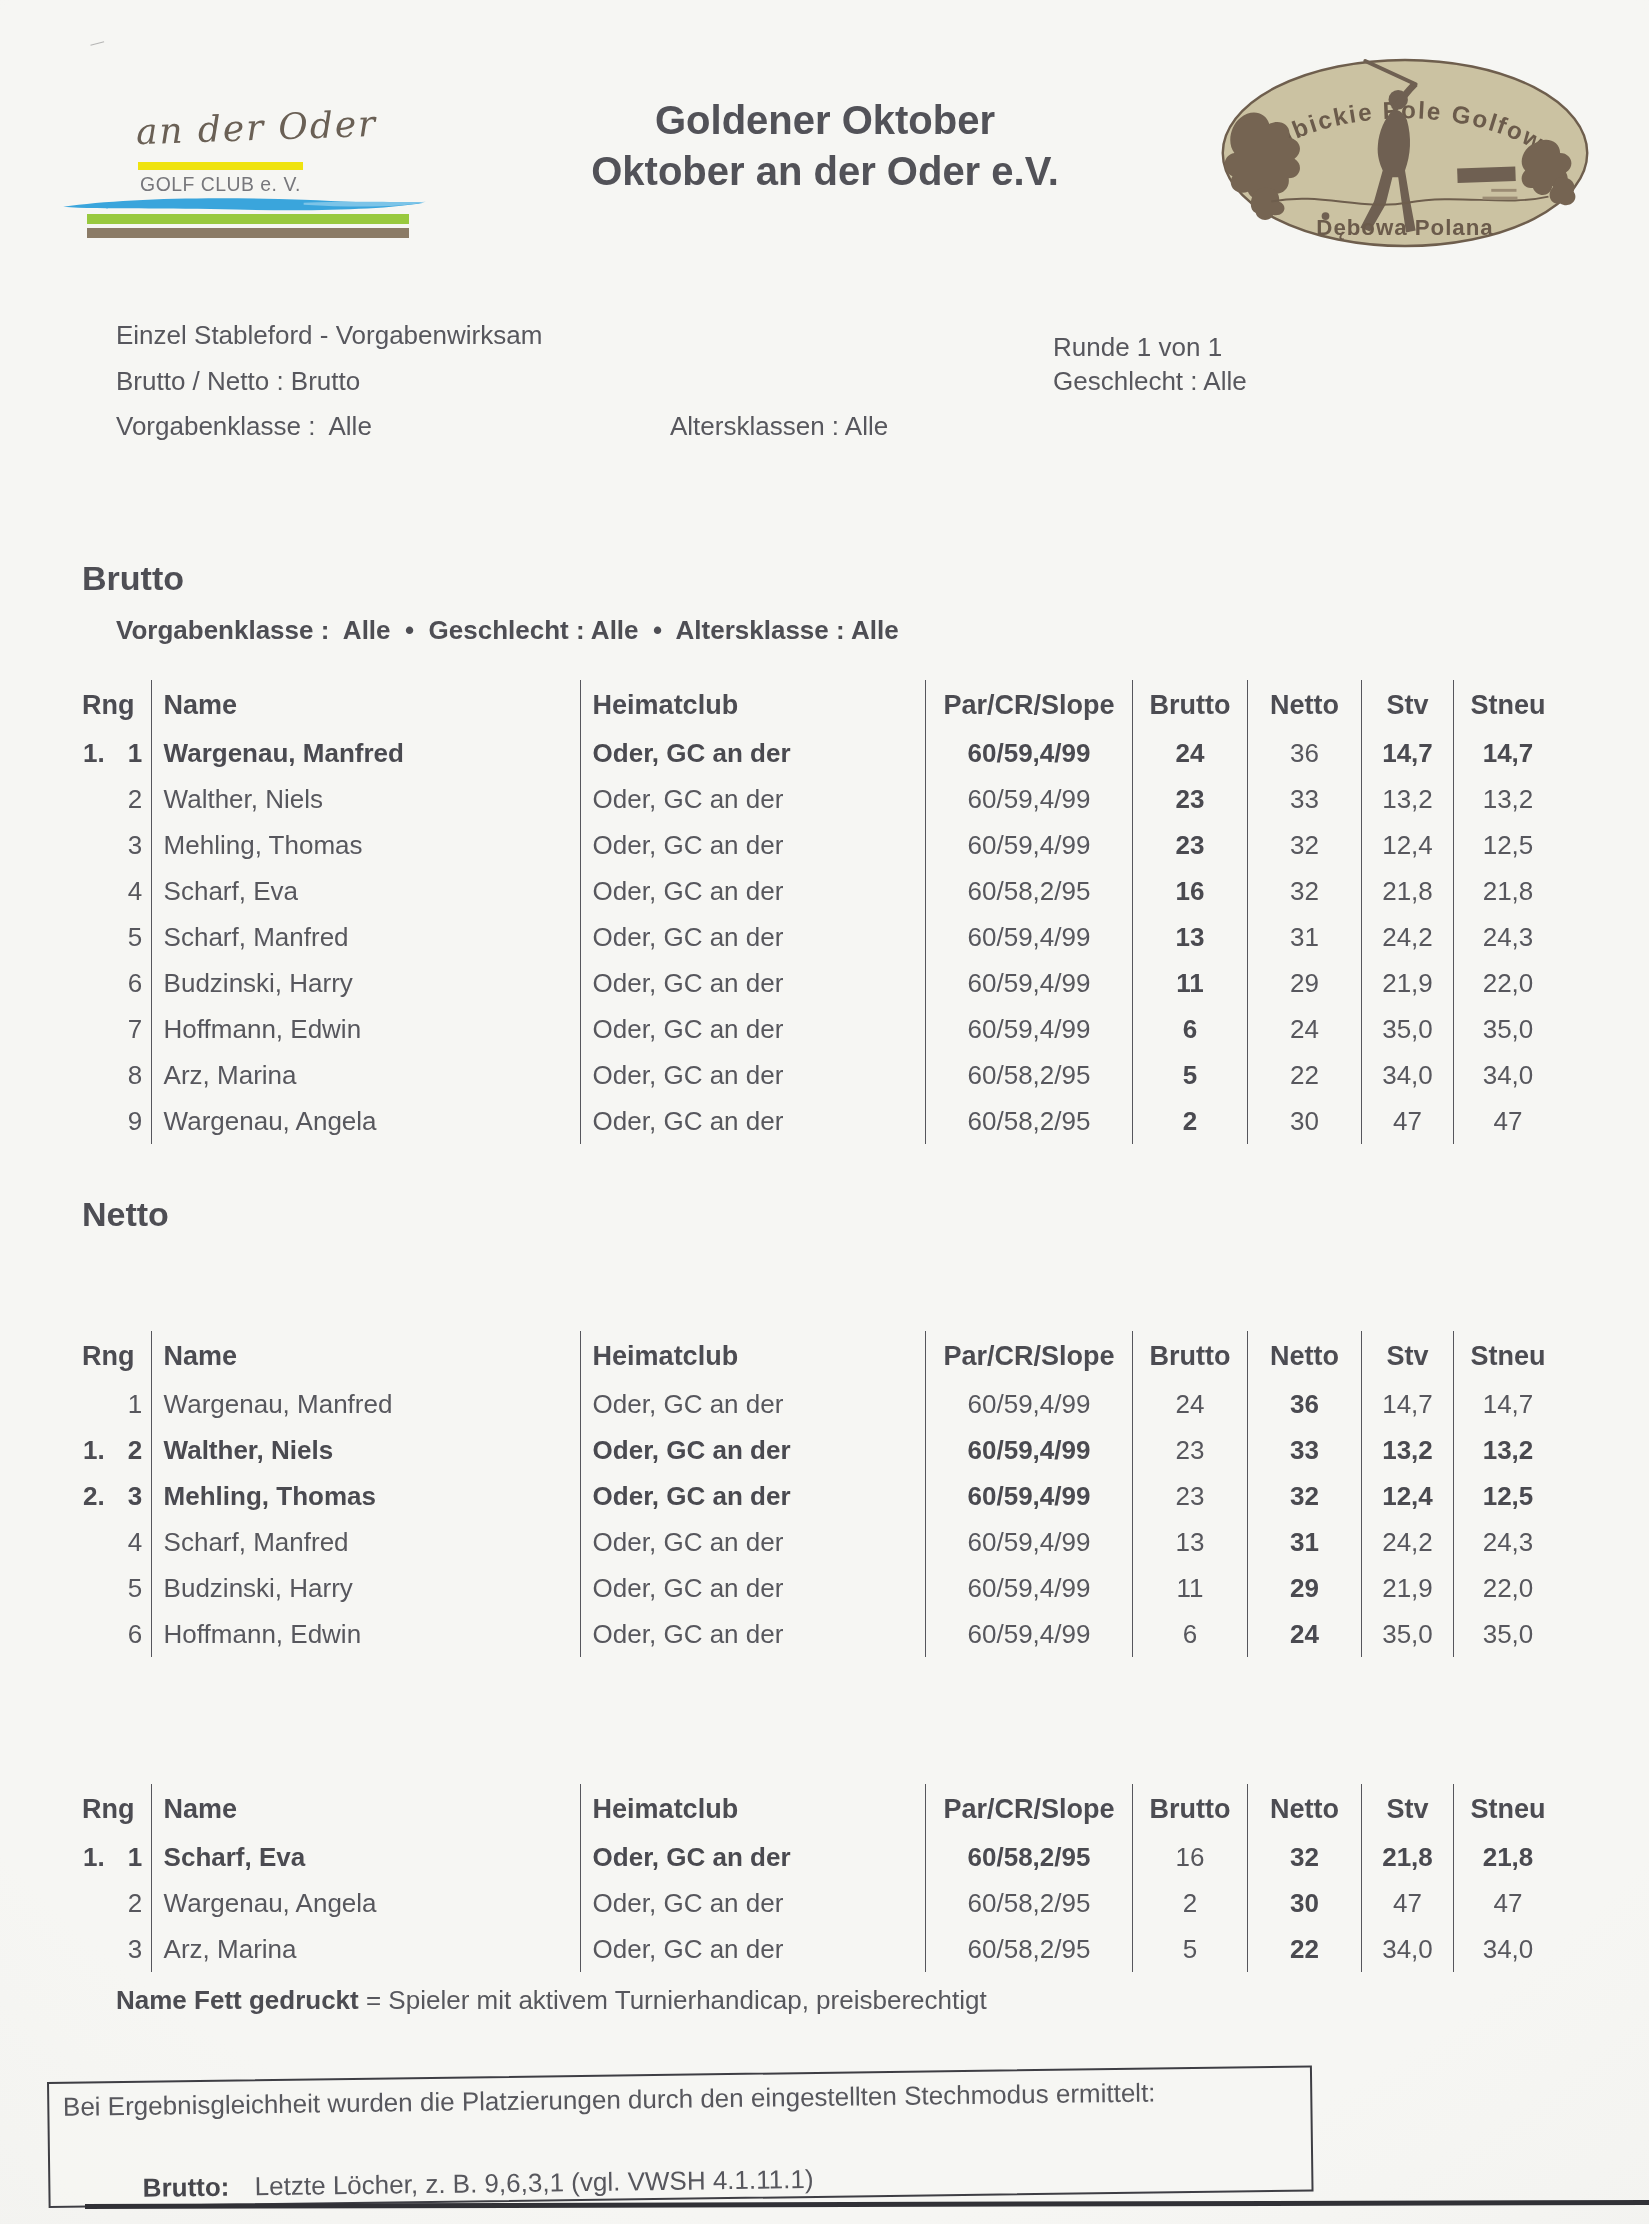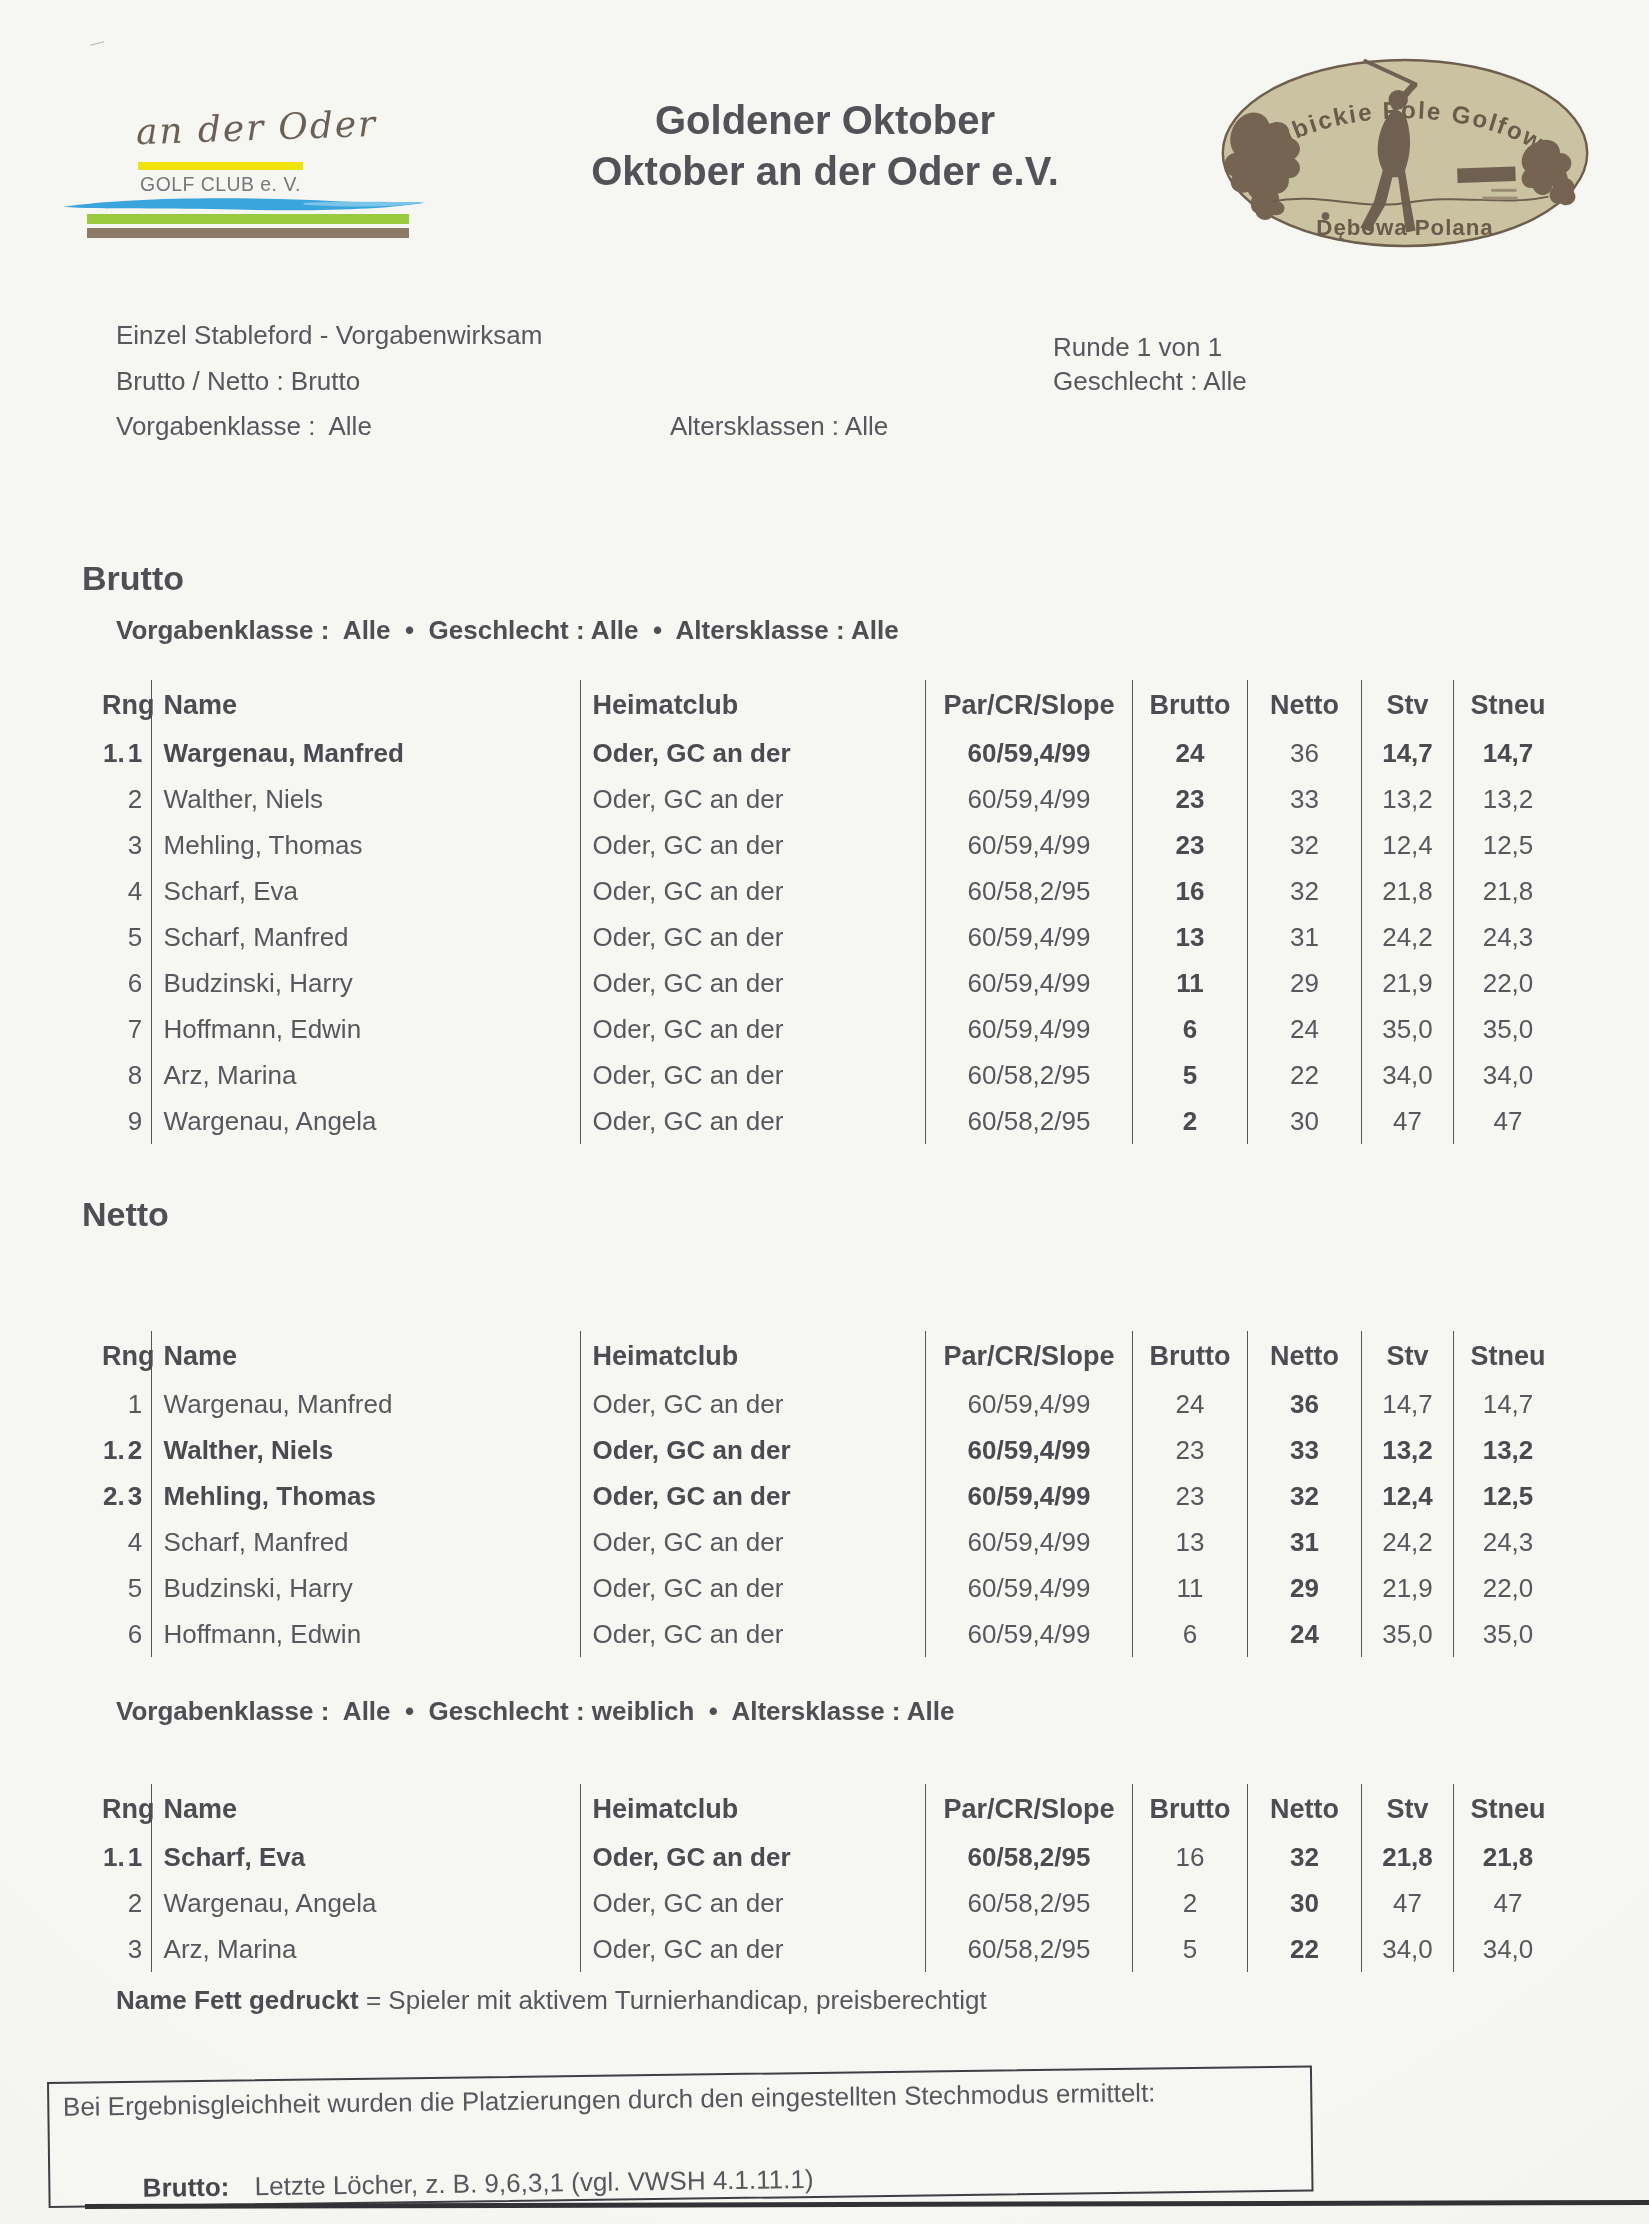--- a/index.html
+++ b/index.html
@@ -37,21 +37,21 @@
   
   .secheading{left:82px;font-size:34px;font-weight:bold;color:#4e4e54;}
   .filterline{left:116px;font-size:26px;font-weight:bold;color:#4e4e54;white-space:pre;}
 
   .rtable{left:82px;width:1480px;}
   .trow{display:grid;grid-template-columns:70px 429px 345px 207px 115px 114px 92px 108px;height:46px;}
   .trow.thead{height:50px;}
   .tcell{border-right:1.9px solid #56565c;display:flex;align-items:center;justify-content:center;
     font-size:26px;color:#57575d;overflow:visible;white-space:pre;}
   .tcell.c7{border-right:none;}
-  .tcell.c0{justify-content:flex-end;padding-right:8.7px;position:relative;margin-left:20px;}
+  .tcell.c0{justify-content:flex-end;padding-right:8.7px;position:relative;}
   .tcell.c1,.tcell.c2{justify-content:flex-start;padding-left:11.6px;}
   .thead .tcell{font-weight:bold;font-size:27px;color:#4c4c52;}
   .thead .tcell.c0{justify-content:flex-start;padding-left:0;}
   .pos{position:absolute;left:1px;font-weight:bold;color:#4c4c52;}
   .tcell.b{font-weight:bold;color:#4a4a50;}
 
   
   .legend{left:116px;top:1985px;font-size:26px;white-space:pre;}
   .stechbox{left:47px;top:2082px;width:1261px;height:122px;border:2.9px solid #3e3e44;
     transform:rotate(-0.75deg);transform-origin:left top;background:rgba(246,246,243,.6);}
@@ -293,21 +293,20 @@
         <div class="tcell c1">Hoffmann, Edwin</div>
         <div class="tcell c2">Oder, GC an der</div>
         <div class="tcell c3">60/59,4/99</div>
         <div class="tcell c4">6</div>
         <div class="tcell c5 b">24</div>
         <div class="tcell c6">35,0</div>
         <div class="tcell c7">35,0</div>
       </div>
     </div>
 
-  <div class="abs filterline" style="top:1696px;">Vorgabenklasse :  Alle  •  Geschlecht : weiblich  •  Altersklasse : Alle</div>
   <div class="abs rtable" style="top:1784px;">
       <div class="trow thead">
         <div class="tcell c0">Rng</div>
         <div class="tcell c1">Name</div>
         <div class="tcell c2">Heimatclub</div>
         <div class="tcell c3">Par/CR/Slope</div>
         <div class="tcell c4">Brutto</div>
         <div class="tcell c5">Netto</div>
         <div class="tcell c6">Stv</div>
         <div class="tcell c7">Stneu</div>

